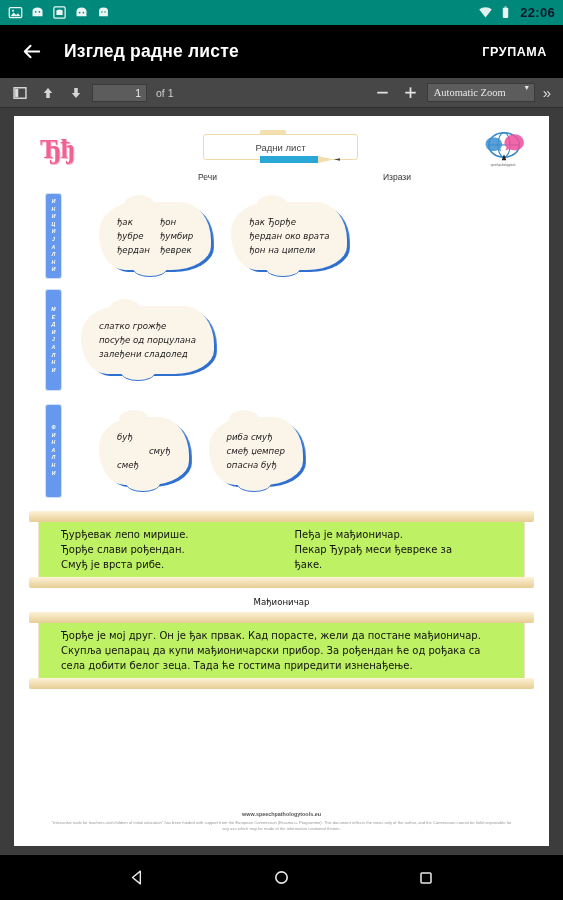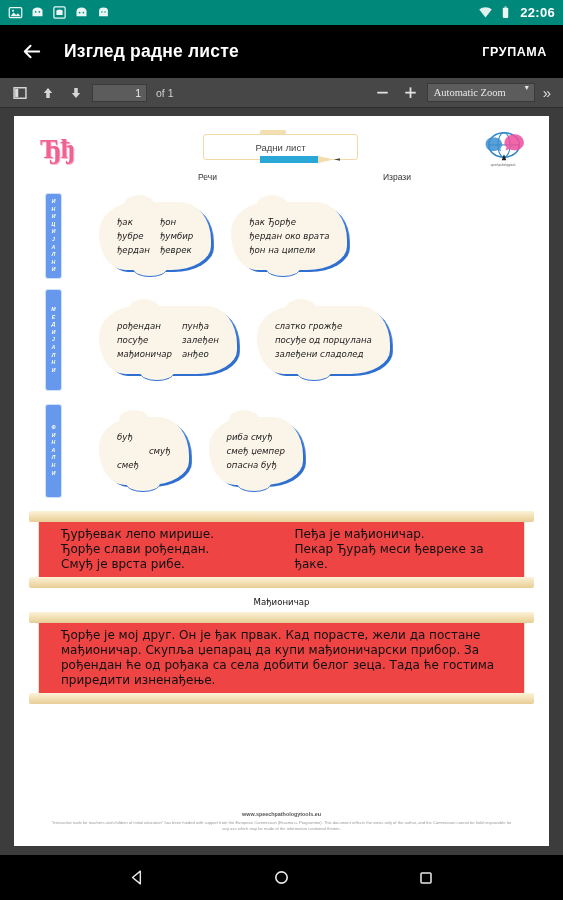--- a/index.html
+++ b/index.html
@@ -8,21 +8,21 @@
     font-family: "Liberation Sans", "DejaVu Sans", sans-serif;
     background: #000;
     overflow: hidden;
   }
   #app { position: relative; width: 563px; height: 900px; background:#222; }
 
   
   .statusbar {
     height: 25px; background: #00897b;
     display: flex; align-items: center; padding: 0 8px;
-    color: #ffffff;
+    color: #0f172a;
   }
   .status-left { display: flex; gap: 7px; align-items: center; }
   .status-right { margin-left: auto; display: flex; gap: 6px; align-items: center; }
   .sicon { width: 15px; height: 15px; display:inline-block; opacity:.92; }
   .sicon svg { display:block; }
   .clock { font-size: 13px; font-weight: 700; letter-spacing: .3px; }
 
   
   .appbar {
     height: 53px; background: #000000;
@@ -129,23 +129,23 @@
   }
   .cloud::before { width: 30px; height: 18px; left: 22%; top: -7px; }
   .cloud::after { width: 34px; height: 16px; left: 30%; bottom: -6px;
      box-shadow: 0 2px 0 -1px #2f6fd0; }
 
   .cloud-cols { display:flex; gap: 10px; }
   .cloud-col { white-space: pre-line; }
 
   
   .scroll {
-    position: relative; margin: 10px 10px 0 10px; background: #ef4444;
+    position: relative; margin: 10px 10px 0 10px; background: #bef264;
     border: 1px solid #f0e3c8; padding: 10px 22px;
-    font-size: 12px; line-height: 15px; color: #111;
+    font-size: 10px; line-height: 15px; color: #111;
     font-family: "DejaVu Sans", sans-serif;
   }
   .scroll::before, .scroll::after {
     content:""; position:absolute; left:-10px; right:-10px; height: 11px;
     background: linear-gradient(180deg,#fdf2d9,#f0dcae 60%,#e6cd96);
     border-radius: 2px;
   }
   .scroll::before { top:-6px; }
   .scroll::after { bottom:-6px; }
   .scroll-inner { position: relative; z-index: 2; display:flex; gap: 26px; }
@@ -316,30 +316,20 @@
 ђеврек</div>
             </div>
           </div>
           <div class="cloud right-cloud">ђак Ђорђе
 ђердан око врата
 ђон на ципели</div>
         </div>
 
         <div class="row" style="height:112px">
           <div class="vbar" style="height:100px">МЕДИЈАЛНИ</div>
-          <div class="cloud left-cloud">
-            <div class="cloud-cols">
-              <div class="cloud-col">рођендан
-посуђе
-мађионичар</div>
-              <div class="cloud-col">пунђа
-залеђен
-анђео</div>
-            </div>
-          </div>
           <div class="cloud right-cloud">слатко грожђе
 посуђе од порцулана
 залеђени сладолед</div>
         </div>
 
         <div class="row" style="height:110px">
           <div class="vbar" style="height:92px">ФИНАЛНИ</div>
           <div class="cloud left-cloud">
             <div class="cloud-cols">
               <div class="cloud-col">буђ

